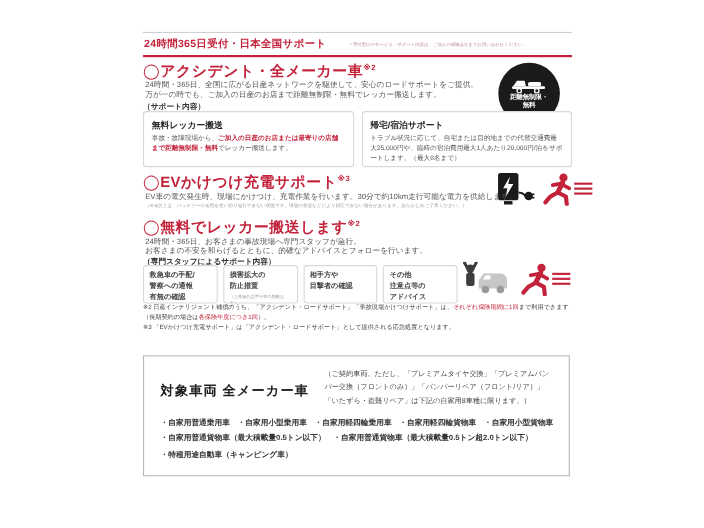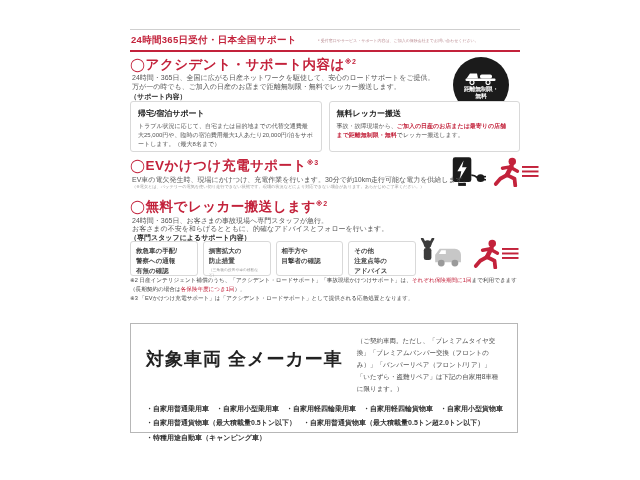--- a/index.html
+++ b/index.html
@@ -41,39 +41,39 @@
   .fnote .red-txt{color:var(--red);}
 
   .badge{left:453px;top:57px;width:56px;height:56px;border-radius:50%;background:#1b1b1b;
          display:flex;flex-direction:column;align-items:center;justify-content:center;gap:1px;}
   .badge-text{font-size:6px;font-weight:bold;color:#fff;line-height:1.25;text-align:center;letter-spacing:-0.3px;}
 
   .icon-row{display:flex;align-items:center;gap:6px;}
 
   .tv-box{left:130px;top:323px;width:388px;height:110px;border:1px solid #b7b7b7;background:#fff;padding:11px 15px 8px;}
   .tv-head{display:flex;align-items:flex-start;}
-  .tv-title{font-size:18px;font-weight:bold;color:#222;letter-spacing:1px;white-space:nowrap;margin-top:12px;margin-right:14px;}
+  .tv-title{font-size:12px;font-weight:bold;color:#222;letter-spacing:1px;white-space:nowrap;margin-top:12px;margin-right:14px;}
   .tv-desc{flex:1;font-size:6.5px;color:#444;line-height:1.85;}
   .tv-list{margin-top:7px;font-size:7px;font-weight:600;color:#333;line-height:2.05;}
   .tv-list div{white-space:nowrap;}
 </style>
 </head>
 <body>
 
 <div id="canvas">
 
   <div class="abs hline" style="left:130px;top:29px;width:390px;"></div>
   <div class="abs hdr">
     <span class="hdr-title">24時間365日受付・日本全国サポート</span>
     <span class="hdr-note">＊受付窓口やサービス・サポート内容は、ご加入の保険会社までお問い合わせください。</span>
   </div>
   <div class="abs redline" style="left:130px;top:50px;width:390px;"></div>
 
   <div class="abs sec-title" style="left:130px;top:56px;">
-    <span>◯アクシデント・サポート内容は</span><sup>※2</sup>
+    <span>◯アクシデント・全メーカー車</span><sup>※2</sup>
   </div>
 
   <div class="abs badge">
     <svg width="34" height="15" viewBox="0 0 68 30">
       <rect x="3" y="17" width="60" height="5" rx="2" fill="#fff"></rect>
       <path d="M5 17 L12 7 L26 7 L28 17 Z" fill="#fff"></path>
       <rect x="32" y="9" width="24" height="8" rx="3.5" fill="#fff"></rect>
       <circle cx="16" cy="25" r="4" fill="#1b1b1b" stroke="#fff" stroke-width="2.4"></circle>
       <circle cx="48" cy="25" r="4" fill="#1b1b1b" stroke="#fff" stroke-width="2.4"></circle>
     </svg>
@@ -82,26 +82,26 @@
       <div>無料</div>
     </div>
   </div>
 
   <div class="abs body-txt" style="left:132px;top:73px;">24時間・365日、全国に広がる日産ネットワークを駆使して、安心のロードサポートをご提供。</div>
   <div class="abs body-txt" style="left:132px;top:82px;">万が一の時でも、ご加入の日産のお店まで距離無制限・無料でレッカー搬送します。</div>
   <div class="abs label-txt" style="left:130px;top:92px;">（サポート内容）</div>
 
   <div class="abs box-row" style="left:130px;top:101px;width:390px;height:51px;">
     <div class="sbox">
+      <div class="sbox-title">無料レッカー搬送</div>
+      <div class="sbox-body"><span>事故・故障現場から、</span><span class="red-bold">ご加入の日産のお店または最寄りの店舗まで距離無制限・無料</span><span>でレッカー搬送します。</span></div>
+    </div>
+    <div class="sbox">
       <div class="sbox-title">帰宅/宿泊サポート</div>
       <div class="sbox-body">トラブル状況に応じて、自宅または目的地までの代替交通費最大25,000円や、臨時の宿泊費用最大1人あたり20,000円/泊をサポートします。（最大8名まで）</div>
-    </div>
-    <div class="sbox">
-      <div class="sbox-title">無料レッカー搬送</div>
-      <div class="sbox-body"><span>事故・故障現場から、</span><span class="red-bold">ご加入の日産のお店または最寄りの店舗まで距離無制限・無料</span><span>でレッカー搬送します。</span></div>
     </div>
   </div>
 
   <div class="abs sec-title" style="left:130px;top:157px;">
     <span>◯EVかけつけ充電サポート</span><sup>※3</sup>
   </div>
 
   <div class="abs icon-row" style="left:452px;top:156px;">
     <svg width="34" height="32" viewBox="0 0 44 40">
       <rect x="1" y="1" width="24" height="32" rx="3" fill="#1b1b1b"></rect>

